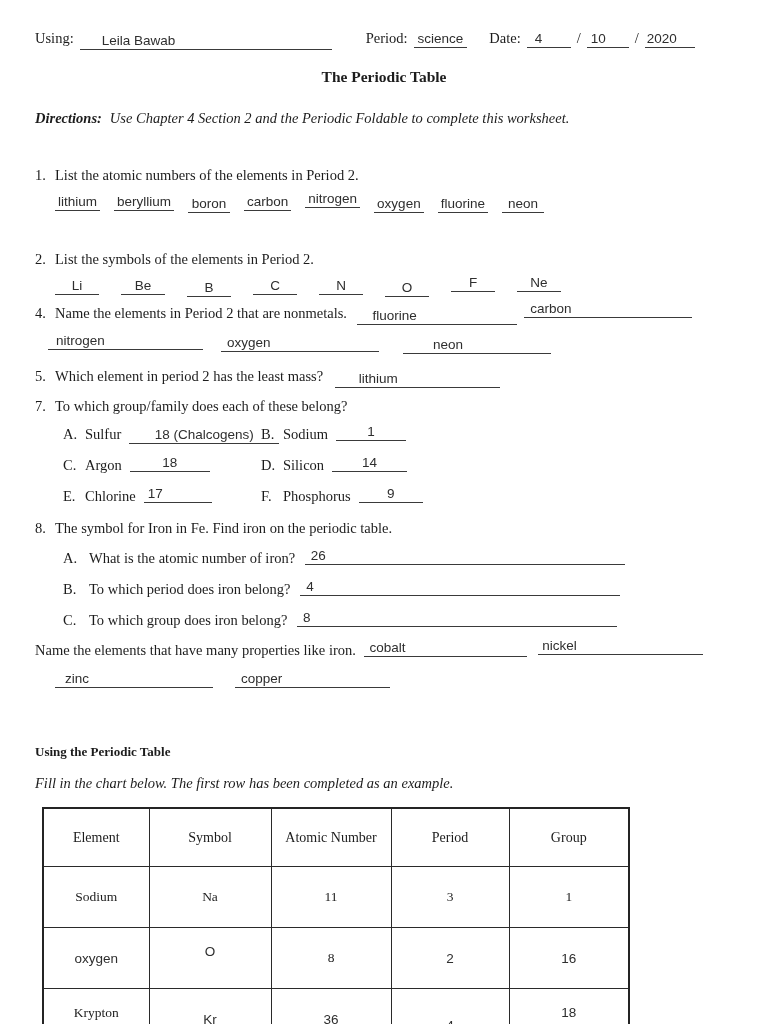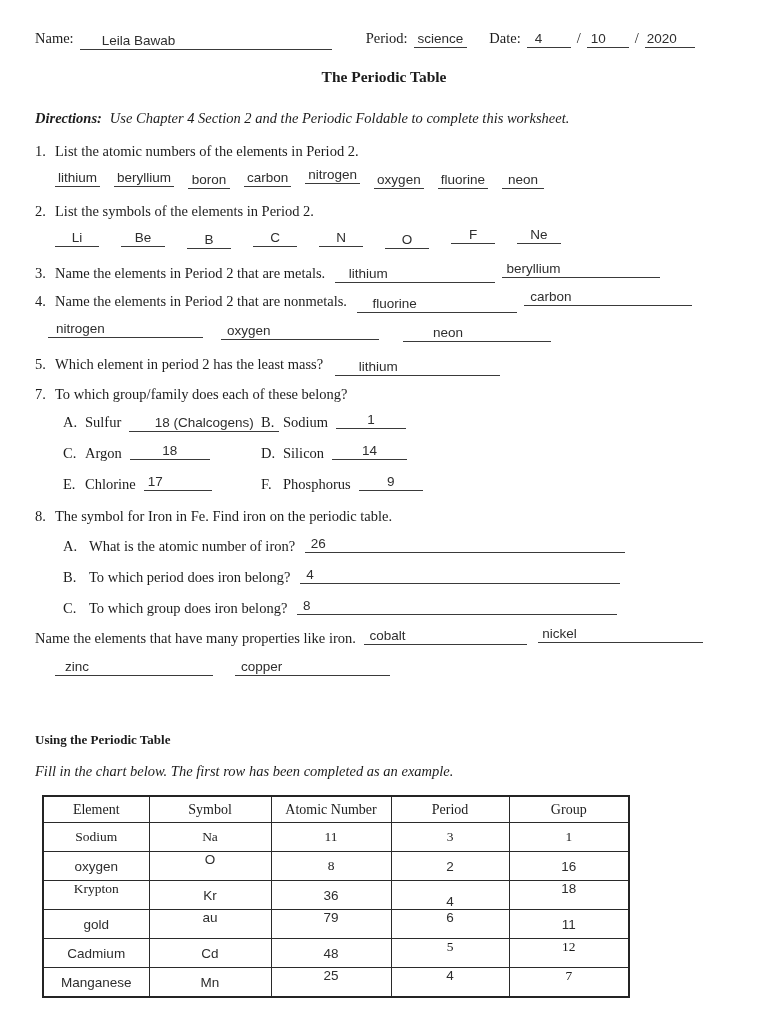--- a/index.html
+++ b/index.html
@@ -31,53 +31,53 @@
   
   .header-row{display:flex;align-items:baseline;gap:6px;}
   .spacer{flex:0 0 22px}
   
   .title{text-align:center;font-weight:bold;font-size:15.5px;margin-top:20px;}
   .directions{margin-top:24px;font-style:italic;}
   .dir-label{font-weight:bold;margin-right:8px;}
   
   .qline{margin-top:0;}
   .qnum{display:inline-block;width:20px;}
-  .mt28{margin-top:16px}.mt18{margin-top:18px}
+  .mt28{margin-top:40px}.mt18{margin-top:18px}
   .mt14{margin-top:14px}.mt12{margin-top:12px}.mt10{margin-top:10px}
   .ans-row{display:flex;align-items:baseline;margin:9px 0 0 20px;}
   .ans-row.g14 > *{margin-right:14px;}
   .ans-row.g22 > *{margin-right:22px;}
   .b-sm{min-width:42px;padding:0 3px;}
   .b-sym{width:44px;}
   .q7-grid{display:grid;grid-template-columns:198px 300px;row-gap:13px;margin:11px 0 0 28px;}
   .q7-item{white-space:nowrap;}
   .lbl{display:inline-block;width:22px;}
   .el{margin-right:8px;}
   .sub{margin:13px 0 0 28px;white-space:nowrap;}
   .sub .lbl{width:26px;}
   .q9-row2{margin:10px 0 0 20px;display:flex;}
   .q9-row2 > *{margin-right:22px;}
   
   .section-head{margin-top:56px;font-weight:bold;font-size:13px;}
   .instruction{margin-top:15px;font-style:italic;}
   table.sheet{border-collapse:collapse;margin:15px 0 0 7px;table-layout:fixed;border:2.5px solid #242424;}
-  table.sheet th,table.sheet td{border:1.6px solid #2a2a2a;text-align:center;padding:0 2px;overflow:hidden;}
+  table.sheet th,table.sheet td{border:1.6px solid #2a2a2a;text-align:center;padding:16px 2px;overflow:hidden;}
   table.sheet th{height:25px;font-weight:normal;font-size:14px;font-family:"Liberation Serif",serif;}
   table.sheet td{height:28px;font-size:13.5px;}
   td.print{font-family:"Liberation Serif",serif;color:#1c1c1c;}
   td.fill{font-family:"Liberation Sans",sans-serif;color:#2e2e2e;}
   td.flush-left{text-align:left;padding-left:1px;}
 </style>
 </head>
 <body>
 
 <div class="page">
 
   <div class="header-row">
-    <span>Name:</span>
+    <span>Using:</span>
     <span class="blank w252 left pl22 s2">Leila Bawab</span>
     <span class="spacer"></span>
     <span>Period:</span>
     <span class="blank w52 pads">science</span>
     <span style="flex:0 0 10px"></span>
     <span>Date:</span>
     <span class="blank w44 left pl8">4</span>
     <span>/</span>
     <span class="blank w42 left pl4">10</span>
     <span>/</span>
@@ -111,25 +111,20 @@
     <span class="blank b-sym">Li</span>
     <span class="blank b-sym">Be</span>
     <span class="blank b-sym s2">B</span>
     <span class="blank b-sym">C</span>
     <span class="blank b-sym">N</span>
     <span class="blank b-sym s2">O</span>
     <span class="blank b-sym r3">F</span>
     <span class="blank b-sym r3">Ne</span>
   </div>
 
-  <div class="qline mt18">
-    <span class="qnum">3.</span><span>Name the elements in Period 2 that are metals.</span>
-    <span class="blank w160 left pl14" style="margin-left:6px">lithium</span>
-    <span class="blank w158 left pl4 r5" style="margin-left:4px">beryllium</span>
-  </div>
 
   <div class="qline mt10">
     <span class="qnum">4.</span><span>Name the elements in Period 2 that are nonmetals.</span>
     <span class="blank w160 left pl16 s2" style="margin-left:6px">fluorine</span>
     <span class="blank w168 left pl6 r5" style="margin-left:4px">carbon</span>
   </div>
   <div class="ans-row" style="margin-left:13px">
     <span class="blank w155 left pl8" style="margin-right:18px">nitrogen</span>
     <span class="blank w158 left pl6 s2" style="margin-right:24px">oxygen</span>
     <span class="blank w148 left pl30 s4">neon</span>

